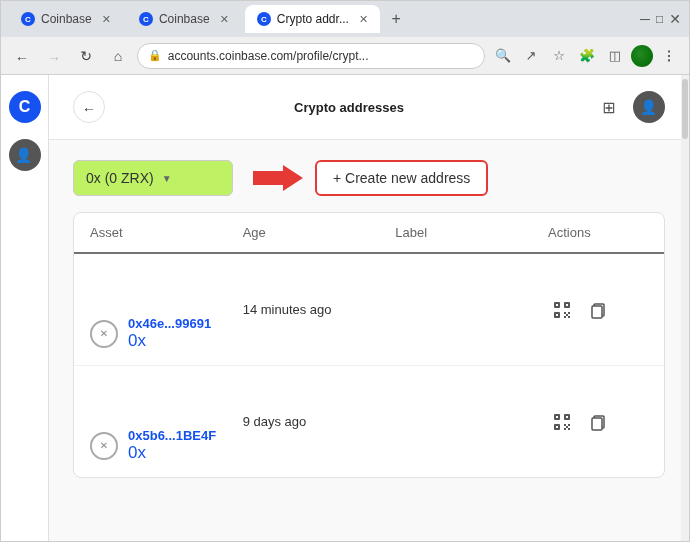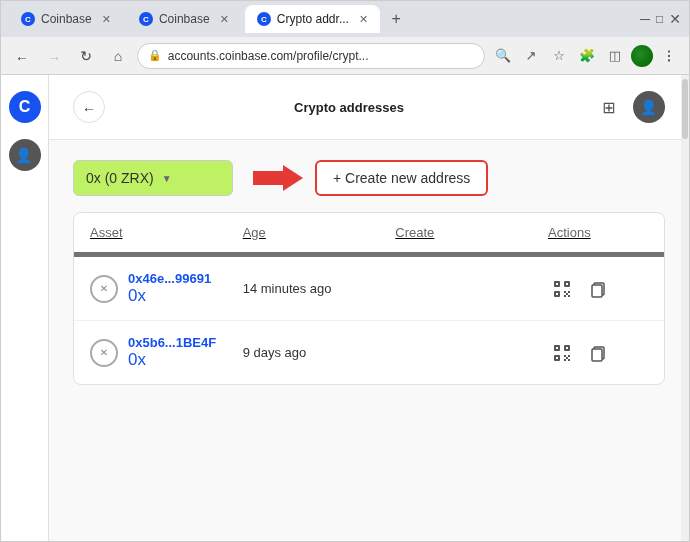--- a/index.html
+++ b/index.html
@@ -45,25 +45,25 @@
     .page-body { padding: 20px 24px; }
     .controls-row { display: flex; align-items: center; gap: 20px; margin-bottom: 16px; }
     .dropdown { height: 36px; padding: 0 12px; border: 1px solid #ccc; border-radius: 6px; background: #bef264; font-size: 14px; color: #333; cursor: pointer; display: flex; align-items: center; gap: 8px; min-width: 160px; }
     .dropdown-arrow { font-size: 10px; color: #666; }
     .arrow-wrapper { display: flex; align-items: center; gap: 12px; }
     .red-arrow { color: #e53935; font-size: 32px; display: flex; align-items: center; }
     .create-btn { height: 36px; padding: 4px 16px; border: 2px solid #e53935; border-radius: 6px; background: #fff; font-size: 14px; color: #333; cursor: pointer; display: flex; align-items: center; gap: 6px; font-weight: 500; }
 
     
     .address-table { background: #fff; border: 1px solid #e0e0e0; border-radius: 8px; overflow: hidden; width: 100%; }
-    .table-header { display: grid; grid-template-columns: 1fr 1fr 1fr 100px; padding: 12px 16px; border-bottom: 5px solid #737373; text-decoration: underline; }
+    .table-header { display: grid; grid-template-columns: 1fr 1fr 1fr 100px; padding: 12px 16px; border-bottom: 2px solid #737373; }
     .table-header-cell { font-size: 13px; color: #666; font-weight: 500; }
     .table-row { display: grid; grid-template-columns: 1fr 1fr 1fr 100px; padding: 14px 16px; border-bottom: 1px solid #f0f0f0; align-items: center; }
     .table-row:last-child { border-bottom: none; }
-    .asset-cell { display: flex; align-items: center; gap: 10px; }
+    .asset-cell { display: flex; align-items: center; gap: 10px; margin-top: 48px; }
     .asset-icon { width: 28px; height: 28px; border-radius: 50%; background: #e0e0e0; display: flex; align-items: center; justify-content: center; font-size: 14px; color: #888; border: 2px solid #aaa; flex-shrink: 0; position: relative; }
     .asset-icon::after { content: '✕'; font-size: 10px; color: #888; }
     .asset-info { display: flex; flex-direction: column; }
     .asset-address { font-size: 13px; font-weight: 600; color: #1652f0; cursor: pointer; }
     .asset-sub { font-size: 17px; color: #1652f0; }
     .age-cell { font-size: 13px; color: #333; }
     .label-cell { font-size: 13px; color: #333; }
     .actions-cell { display: flex; gap: 8px; align-items: center; }
     .action-icon-btn { width: 28px; height: 28px; border: none; background: none; cursor: pointer; display: flex; align-items: center; justify-content: center; color: #666; font-size: 16px; border-radius: 4px; }
     .scrollbar { width: 8px; background: #f0f0f0; position: absolute; right: 0; top: 0; bottom: 0; display: flex; flex-direction: column; }
@@ -153,21 +153,21 @@
             <button class="create-btn">
               <span>+ Create new address</span>
             </button>
           </div>
         </div>
 
         <div class="address-table">
           <div class="table-header">
             <div class="table-header-cell">Asset</div>
             <div class="table-header-cell">Age</div>
-            <div class="table-header-cell">Create</div>
+            <div class="table-header-cell">Label</div>
             <div class="table-header-cell">Actions</div>
           </div>
 
           <div class="table-row">
             <div class="asset-cell">
               <div class="asset-icon" style="background:#fff;"></div>
               <div class="asset-info">
                 <span class="asset-address">0x46e...99691</span>
                 <span class="asset-sub">0x</span>
               </div>

